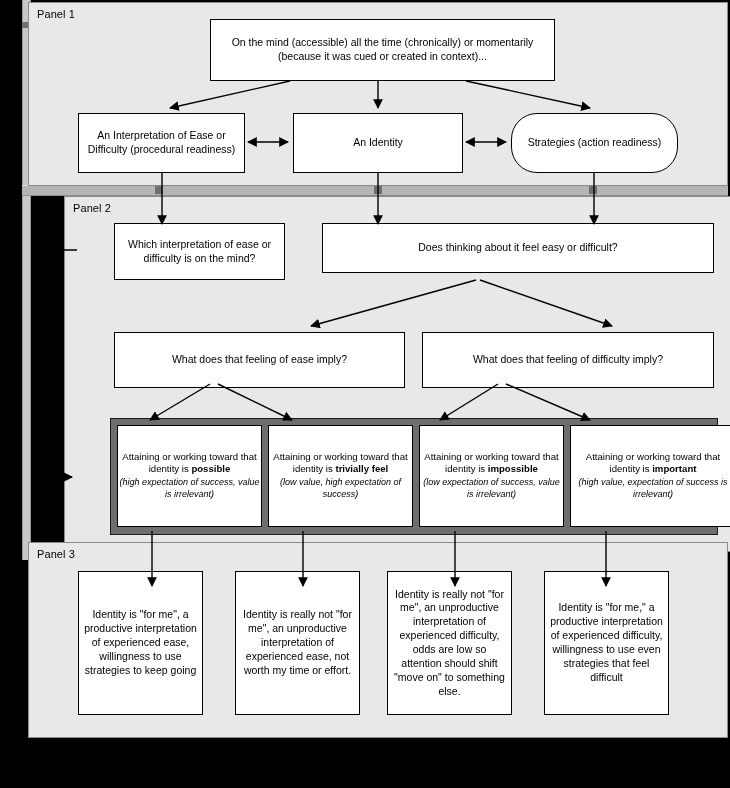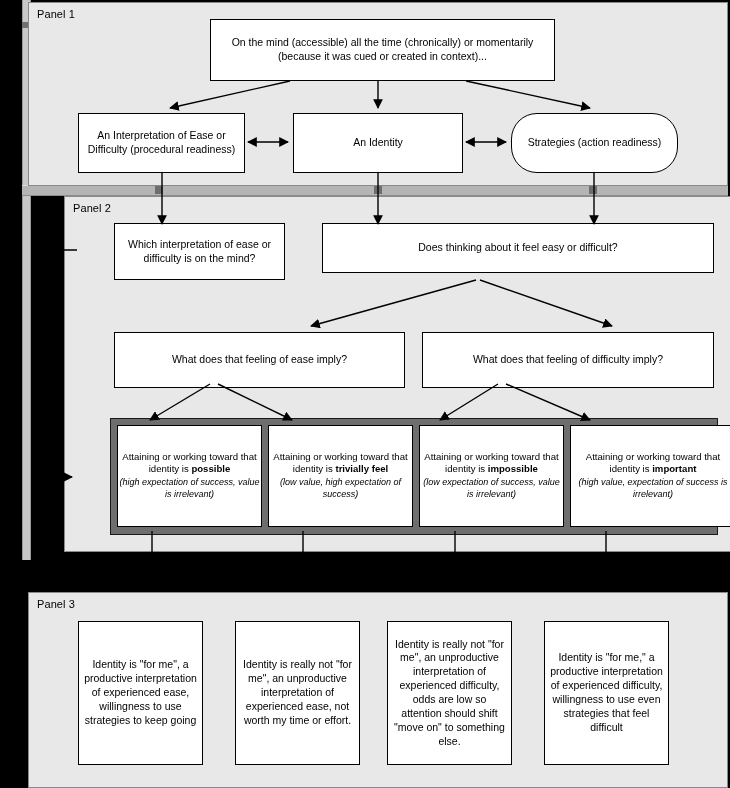--- a/index.html
+++ b/index.html
@@ -24,21 +24,21 @@
     background:#b4b4b4;border-top:1px solid #dcdcdc;border-bottom:1px solid #8c8c8c;
   }
   .hscroll-mark{position:absolute;top:185px;width:8px;height:9px;background:#6e6e6e;}
 
   .panel{
     position:absolute;background:#e8e8e8;
     border:1px solid #8a8a8a;box-sizing:border-box;
   }
   #panel1{left:28px;top:2px;width:700px;height:184px;}
   #panel2{left:28px;top:196px;width:700px;height:356px;margin-left:36px;}
-  #panel3{left:28px;top:592px;width:700px;height:196px;}
+  #panel3{left:28px;top:542px;width:700px;height:196px;}
 
   .panel-label{
     position:absolute;left:8px;top:5px;font-size:11px;color:#000;
     letter-spacing:.1px;
   }
 
   .box{
     position:absolute;background:#ffffff;border:1.4px solid #000;
     box-sizing:border-box;display:flex;align-items:center;justify-content:center;
     text-align:center;font-size:10.5px;line-height:1.32;color:#000;padding:3px 5px;

